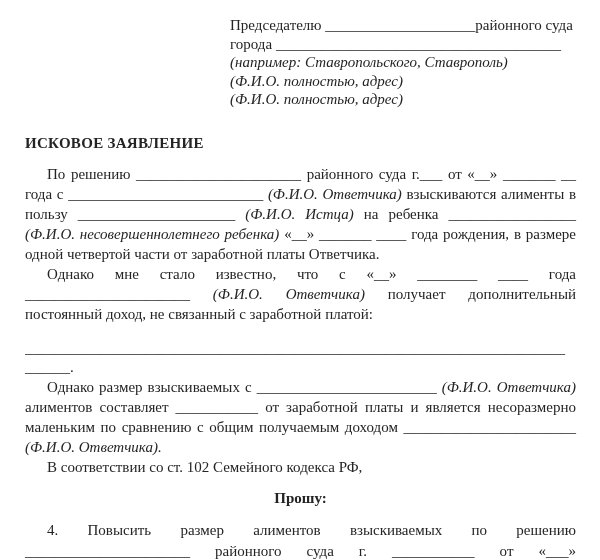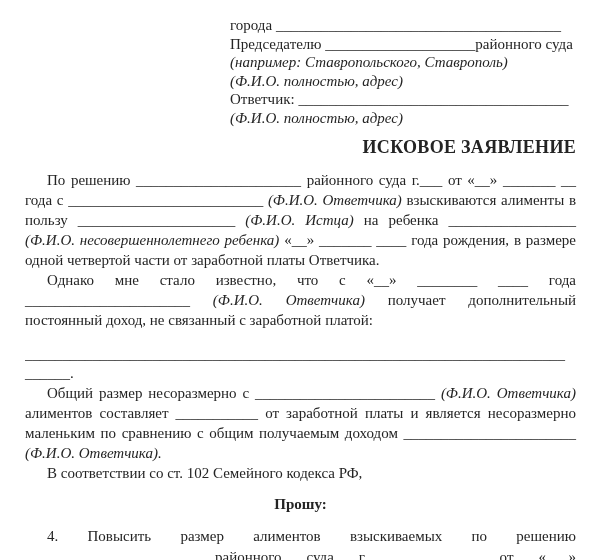--- a/index.html
+++ b/index.html
@@ -19,24 +19,24 @@
     margin-left: 205px;
     width: 346px;
     line-height: 18.5px;
   }
   .header-line { white-space: nowrap; overflow: hidden; }
   .hint {
     text-align: left;
     font-style: italic;
   }
   .doc-title {
-    text-align: right;
+    text-align: left;
     font-weight: bold;
-    font-size: 18px;
-    margin-top: 10px;
+    font-size: 15px;
+    margin-top: 26px;
     letter-spacing: 0.3px;
   }
   .para {
     text-align: justify;
     line-height: 20px;
     text-indent: 22px;
     margin: 0;
   }
   .p-first { margin-top: 12px; }
   .it { font-style: italic; }
@@ -62,38 +62,37 @@
     margin-top: 13px;
     padding-left: 22px;
   }
 </style>
 </head>
 <body>
 
 <div class="page">
 
   <div class="header-block">
+    <div class="header-line"><span>Председателю </span><span>____________________</span><span>районного суда</span></div>
     <div class="header-line"><span>города </span><span>______________________________________</span></div>
-    <div class="header-line"><span>Председателю </span><span>____________________</span><span>районного суда</span></div>
     <div class="hint">(например: Ставропольского, Ставрополь)</div>
     <div class="hint">(Ф.И.О. полностью, адрес)</div>
-    <div class="header-line"><span>Ответчик: </span><span>____________________________________</span></div>
     <div class="hint">(Ф.И.О. полностью, адрес)</div>
   </div>
 
   <div class="doc-title">ИСКОВОЕ ЗАЯВЛЕНИЕ</div>
 
   <p class="para p-first"><span>По решению ______________________ районного суда г.___ от «__» _______ __ года с __________________________ </span><span class="it">(Ф.И.О. Ответчика)</span><span> взыскиваются алименты в пользу _____________________ </span><span class="it">(Ф.И.О. Истца)</span><span> на ребенка _________________ </span><span class="it">(Ф.И.О. несовершеннолетнего ребенка)</span><span> «__» _______ ____ года рождения, в размере одной четвертой части от заработной платы Ответчика.</span></p>
 
   <p class="para"><span>Однако мне стало известно, что с «__» ________ ____ года ______________________ </span><span class="it">(Ф.И.О. Ответчика)</span><span> получает дополнительный постоянный доход, не связанный с заработной платой:</span></p>
 
   <div class="rule-line">________________________________________________________________________</div>
   <div class="tail-line">______.</div>
 
-  <p class="para"><span>Общий размер несоразмерно с ________________________ </span><span class="it">(Ф.И.О. Ответчика)</span><span> алиментов составляет ___________ от заработной платы и является несоразмерно маленьким по сравнению с общим получаемым доходом _______________________ </span><span class="it">(Ф.И.О. Ответчика).</span></p>
+  <p class="para"><span>Однако размер взыскиваемых с ________________________ </span><span class="it">(Ф.И.О. Ответчика)</span><span> алиментов составляет ___________ от заработной платы и является несоразмерно маленьким по сравнению с общим получаемым доходом _______________________ </span><span class="it">(Ф.И.О. Ответчика).</span></p>
 
   <p class="para">В соответствии со ст. 102 Семейного кодекса РФ,</p>
 
   <div class="petition-heading">Прошу:</div>
 
   <div class="item-line item-first">4. Повысить размер алиментов взыскиваемых по решению</div>
   <div class="item-line">______________________ районного суда г. ___________ от «___»</div>
 
 </div>
 

